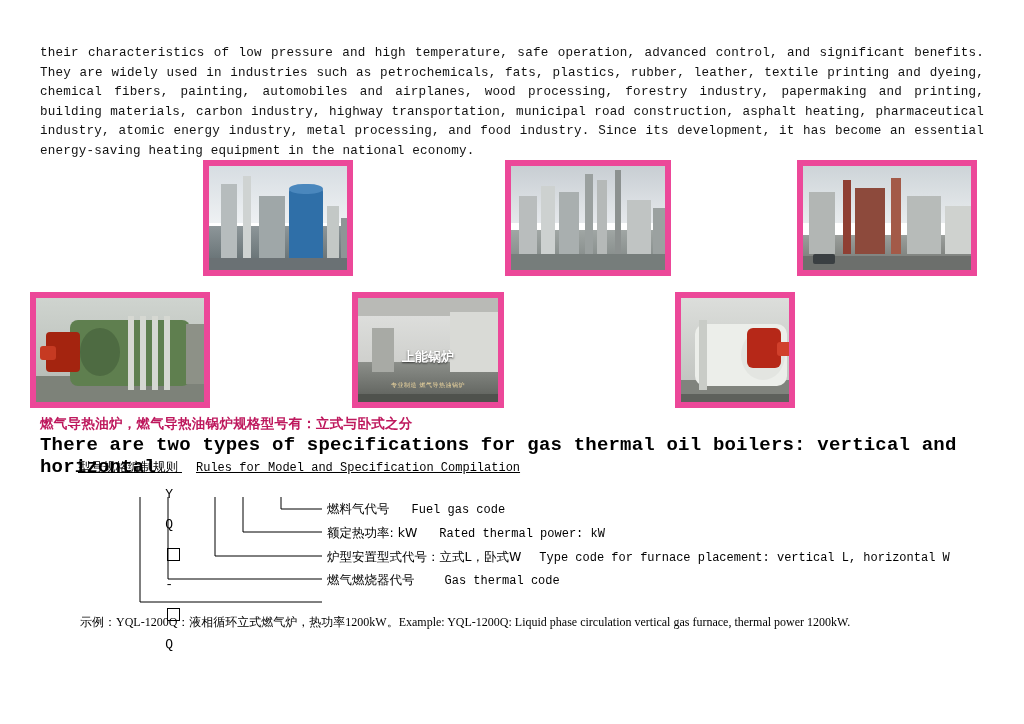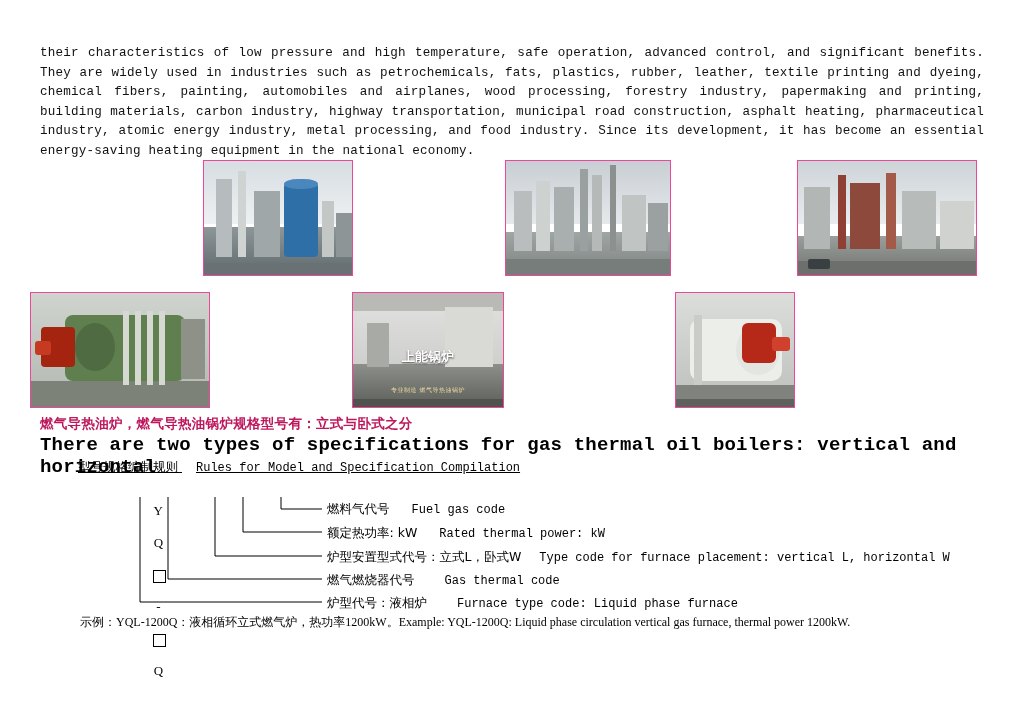--- a/index.html
+++ b/index.html
@@ -43,21 +43,21 @@
   .photos-row2 {
     position: absolute;
     left: 0;
     top: 292px;
     width: 1024px;
     height: 120px;
   }
   .photo {
     position: absolute;
     overflow: hidden;
-    border: 1px solid #ec4899;
+    border: 6px solid #ec4899;
     box-sizing: border-box;
   }
   .ph1 { left: 203px; top: 0; width: 150px; height: 116px; }
   .ph2 { left: 505px; top: 0; width: 166px; height: 116px; }
   .ph3 { left: 797px; top: 0; width: 180px; height: 116px; }
   .ph4 { left: 30px; top: 0; width: 180px; height: 116px; }
   .ph5 { left: 352px; top: 0; width: 152px; height: 116px; }
   .ph6 { left: 675px; top: 0; width: 120px; height: 116px; }
 
   .photo .sky {
@@ -123,26 +123,25 @@
     text-decoration: underline;
   }
   .rule-title .en {
     font-family: "Liberation Mono", monospace;
     font-size: 12px;
   }
 
   .code-row {
     position: absolute;
     left: 130px;
-    top: 487px;
-    font-family: Liberation Serif, serif;
+    top: 472px;
+    font-family: Liberation Mono, monospace;
     font-size: 13px;
     letter-spacing: 1px;
     white-space: pre;
-    text-align: center;
   }
   .code-row .box {
     display: inline-block;
     width: 11px;
     height: 11px;
     border: 1px solid #000;
     vertical-align: middle;
     margin: 0 2px;
   }
 
@@ -317,22 +316,18 @@
     <span class="en" style="margin-left:18px;">Fuel gas code</span>
   </div>
   <div class="legend lg3">
     <span>炉型安置型式代号：立式L，卧式W</span>
     <span class="en" style="margin-left:14px;margin-top:20px;">Type code for furnace placement: vertical L, horizontal W</span>
   </div>
   <div class="legend lg4">
     <span>燃气燃烧器代号</span>
     <span class="en" style="margin-left:26px;">Gas thermal code</span>
   </div>
-  <div class="legend lg5">
-    <span>炉型代号：液相炉</span>
-    <span class="en" style="margin-left:26px;">Furnace type code: Liquid phase furnace</span>
-  </div>
 
   <div class="example">
     <span style="display:inline-block;width:28px;"></span><span>示例：YQL-1200Q：液相循环立式燃气炉，热功率1200kW。Example: YQL-1200Q: Liquid phase circulation vertical gas furnace, thermal power 1200kW.</span>
   </div>
 
 </div>
 
 </body></html>

